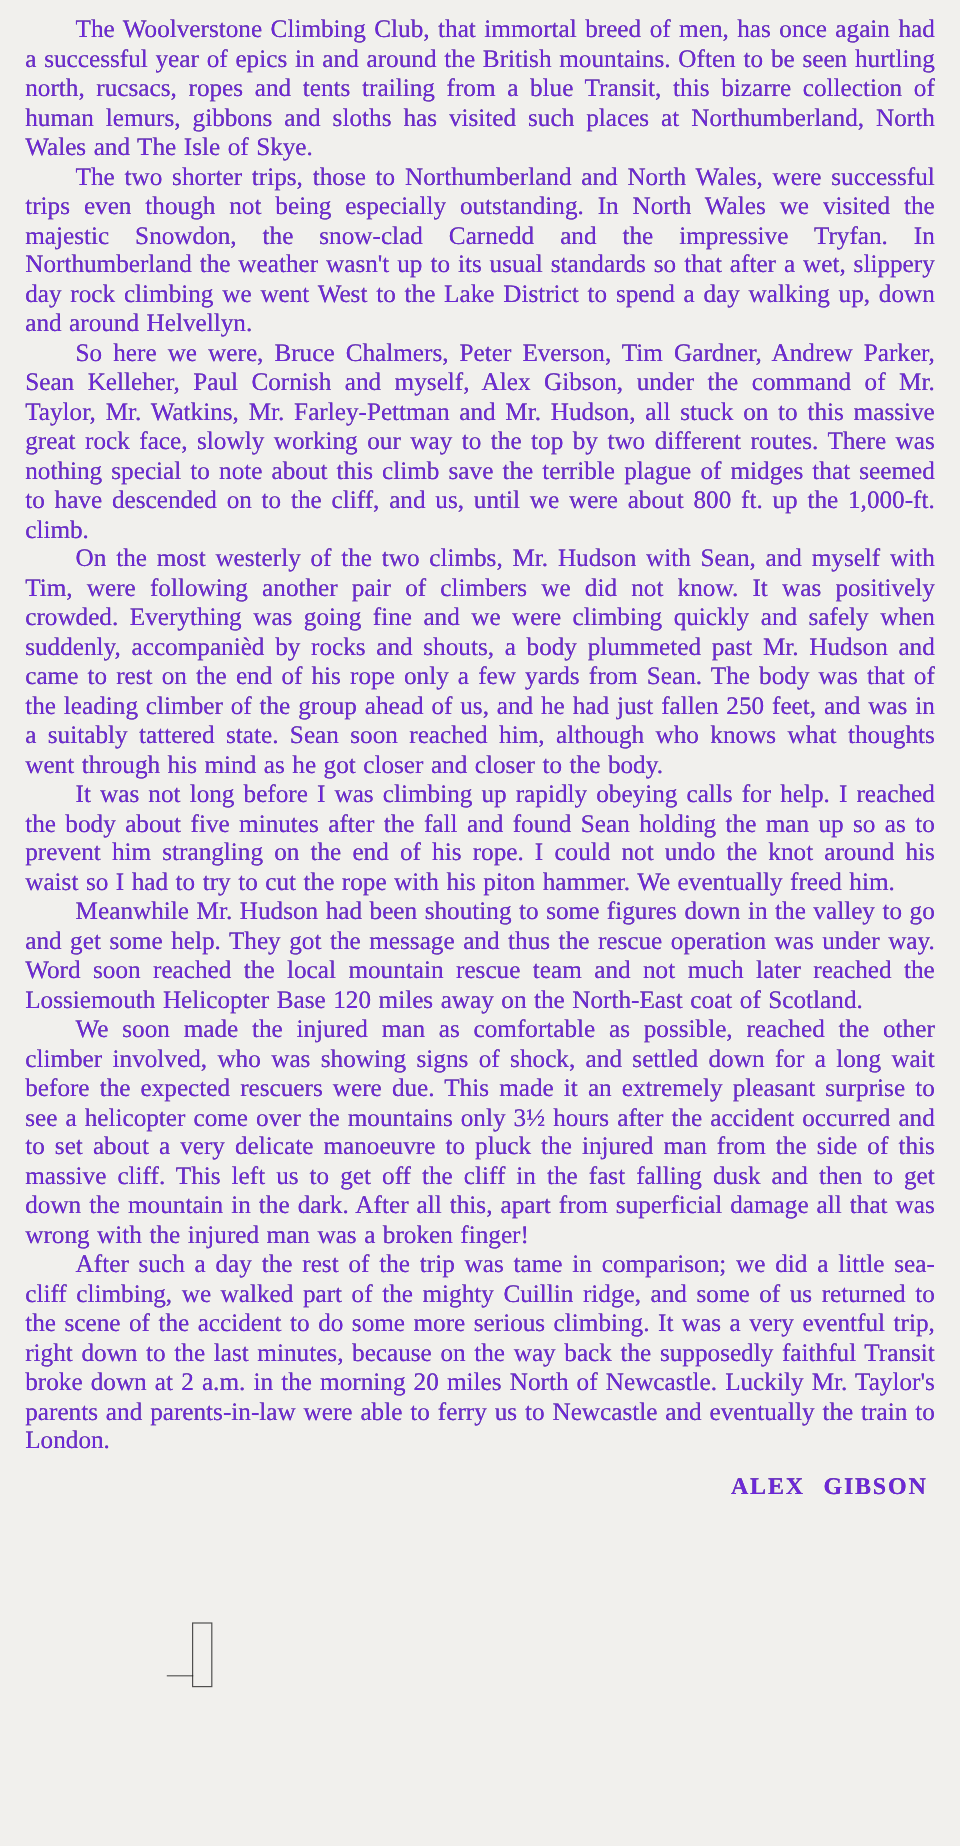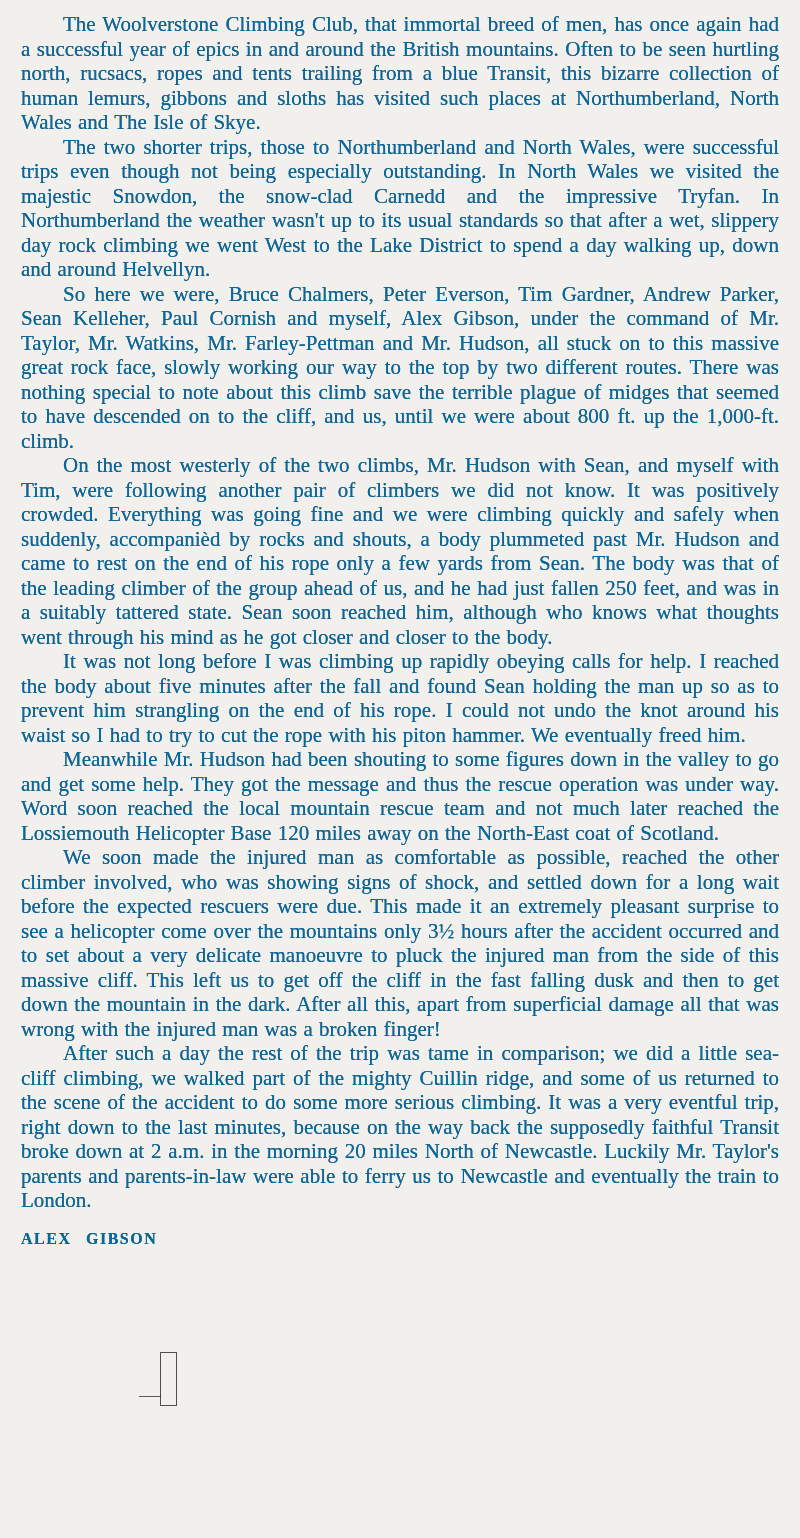--- a/index.html
+++ b/index.html
@@ -6,40 +6,40 @@
     margin: 0;
     padding: 0;
     background: #e8e7e4;
   }
   .page {
     position: relative;
     width: 800px;
     height: 1538px;
     margin: 0 auto;
     background: #f1f0ed;
-    color: #0369a1;
+    color: #6d28d9;
     font-family: "Liberation Serif", "DejaVu Serif", serif;
     font-size: 21px;
     line-height: 24.5px;
     overflow: hidden;
     box-sizing: border-box;
     padding: 12px 21px 0 21px;
   }
   .page p {
     margin: 0;
     text-align: justify;
     text-indent: 42px;
     text-shadow: 0 0 0.5px rgba(10,10,10,0.65);
     word-spacing: 1px;
   }
   .signature {
     margin-top: 14px;
-    text-align: left;
+    text-align: right;
     font-weight: bold;
-    font-size: 16px;
+    font-size: 20px;
     letter-spacing: 1.5px;
     word-spacing: 9px;
     padding-right: 6px;
     text-shadow: 0 0 0.5px rgba(10,10,10,0.65);
   }
   
   .scan-artifact {
     position: absolute;
     left: 160px;
     top: 1352px;

